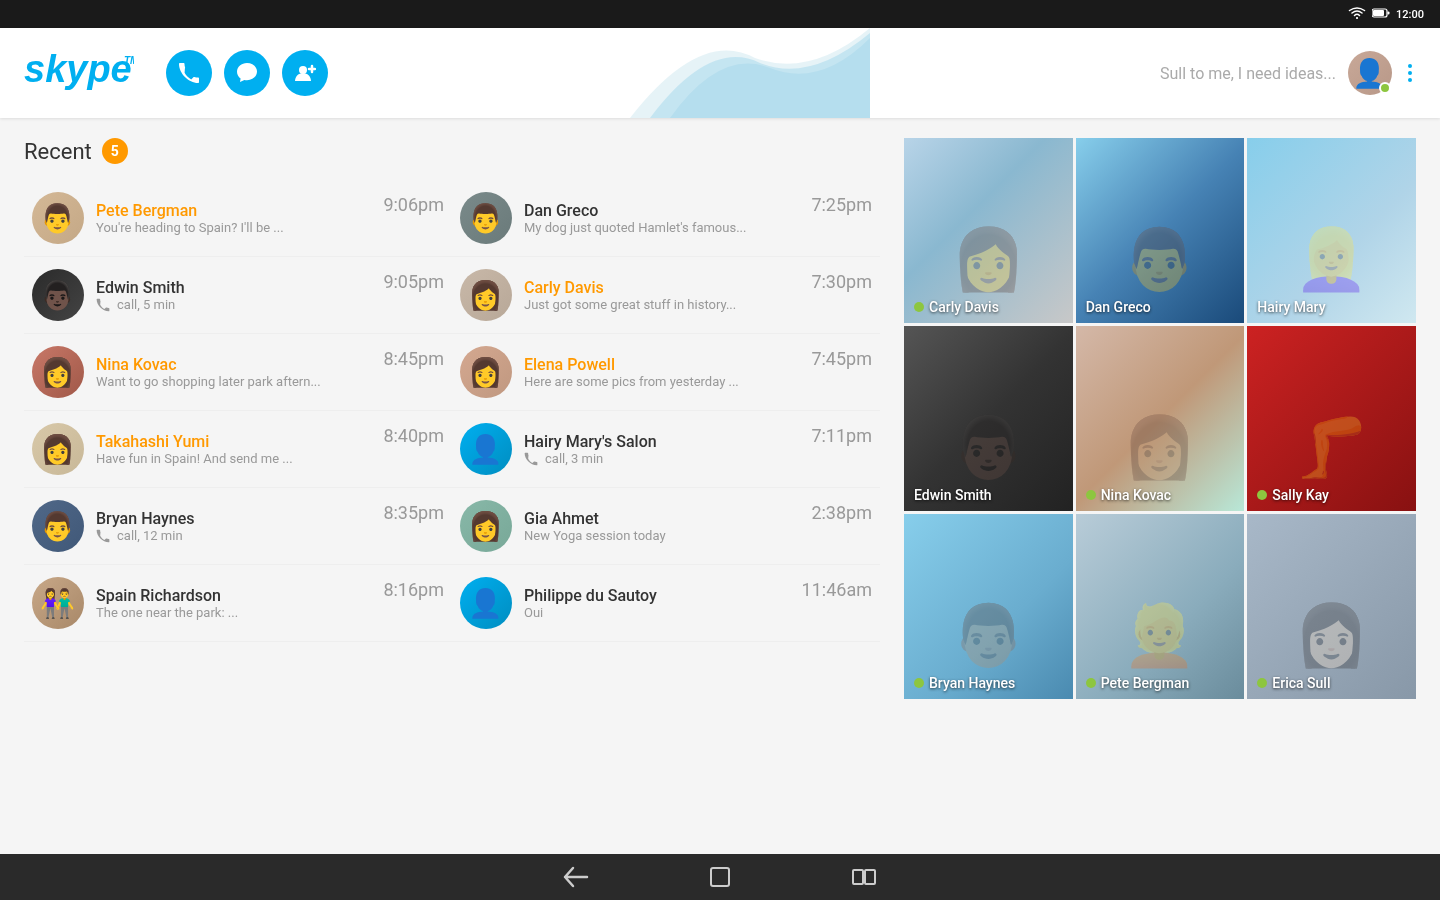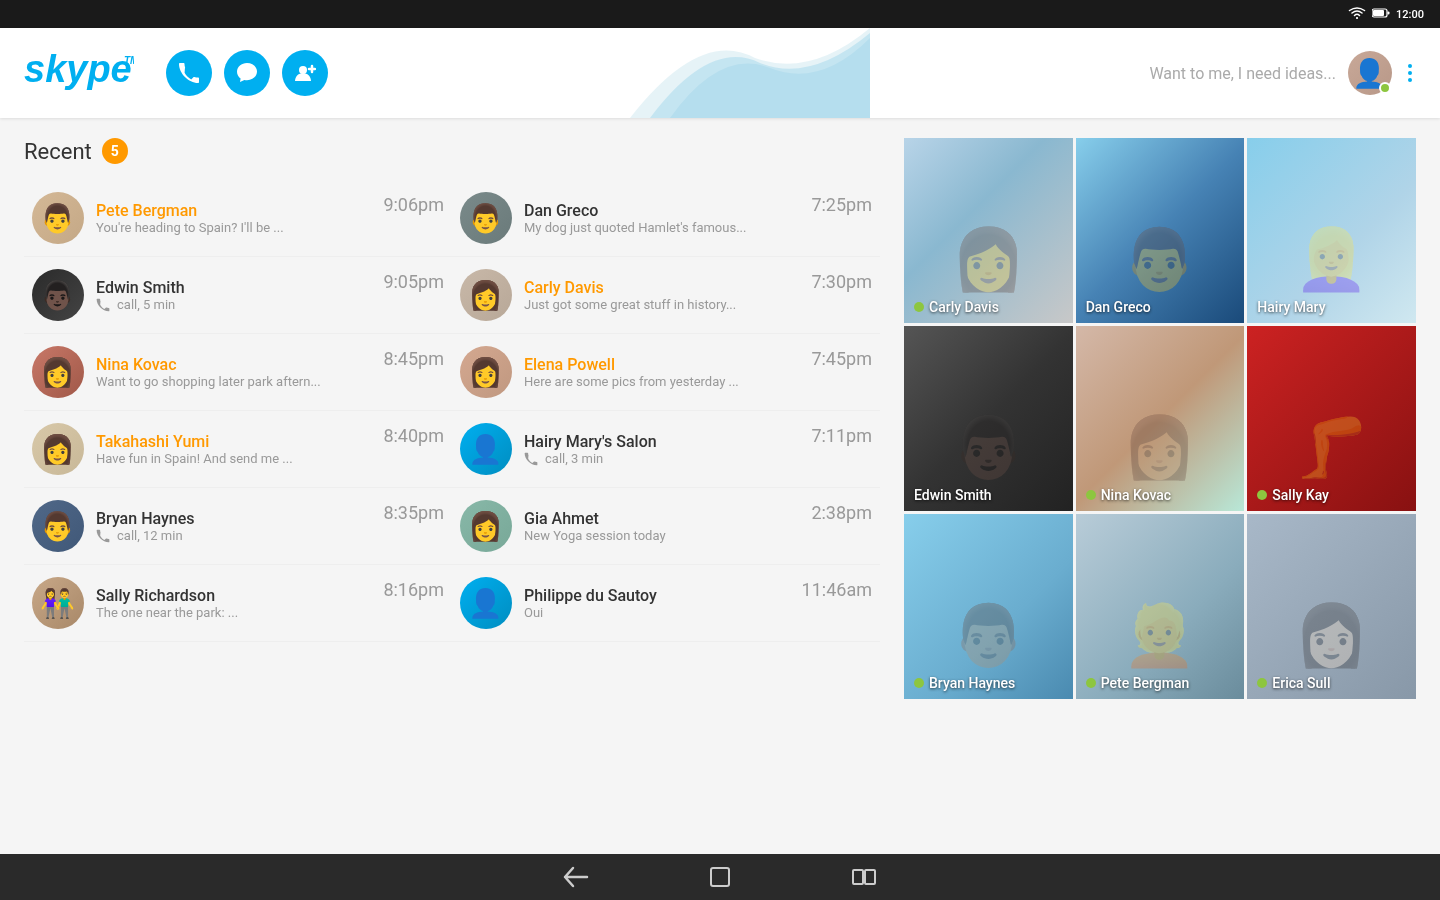--- a/index.html
+++ b/index.html
@@ -382,21 +382,21 @@
 
   <div class="header-wave">
     <svg viewBox="0 0 300 90" xmlns="http://www.w3.org/2000/svg">
       <path d="M 100 90 Q 150 20 200 40 Q 250 60 300 10 L 300 90 Z" fill="#b8dff0" opacity="0.5"></path>
       <path d="M 80 90 Q 140 10 190 35 Q 240 55 300 5 L 300 90 Z" fill="#87ceeb" opacity="0.4"></path>
       <path d="M 60 90 Q 130 0 185 30 Q 240 50 300 0 L 300 90 Z" fill="#add8e6" opacity="0.3"></path>
     </svg>
   </div>
 
   <div class="header-right">
-    <span class="search-placeholder">Want to me, I need ideas...</span>
+    <span class="search-placeholder">Sull to me, I need ideas...</span>
     <div style="position:relative;">
       <div class="header-face"></div>
       <div style="width:12px;height:12px;background:#8dc63f;border-radius:50%;position:absolute;bottom:1px;right:1px;border:2px solid white;"></div>
     </div>
     <div class="more-btn">
       <div class="more-dot"></div>
       <div class="more-dot"></div>
       <div class="more-dot"></div>
     </div>
   </div>
@@ -493,21 +493,21 @@
     <div class="avatar" style="background:linear-gradient(135deg, #88b8a8, #78a898);font-size:28px;">👩</div>
     <div class="recent-info">
       <div class="recent-name">Gia Ahmet</div>
       <div class="recent-preview">New Yoga session today</div>
     </div>
     <div class="recent-time">2:38pm</div>
   </div>
         <div class="recent-item">
     <div class="avatar" style="background:linear-gradient(135deg, #c8a888, #a88868);font-size:28px;">👫</div>
     <div class="recent-info">
-      <div class="recent-name">Sally Richardson</div>
+      <div class="recent-name">Spain Richardson</div>
       <div class="recent-preview">The one near the park: ...</div>
     </div>
     <div class="recent-time">8:16pm</div>
   </div>
         <div class="recent-item">
     <div class="avatar" style="background:linear-gradient(135deg, #00aff0, #008dc0);font-size:28px;">👤</div>
     <div class="recent-info">
       <div class="recent-name">Philippe du Sautoy</div>
       <div class="recent-preview">Oui</div>
     </div>

